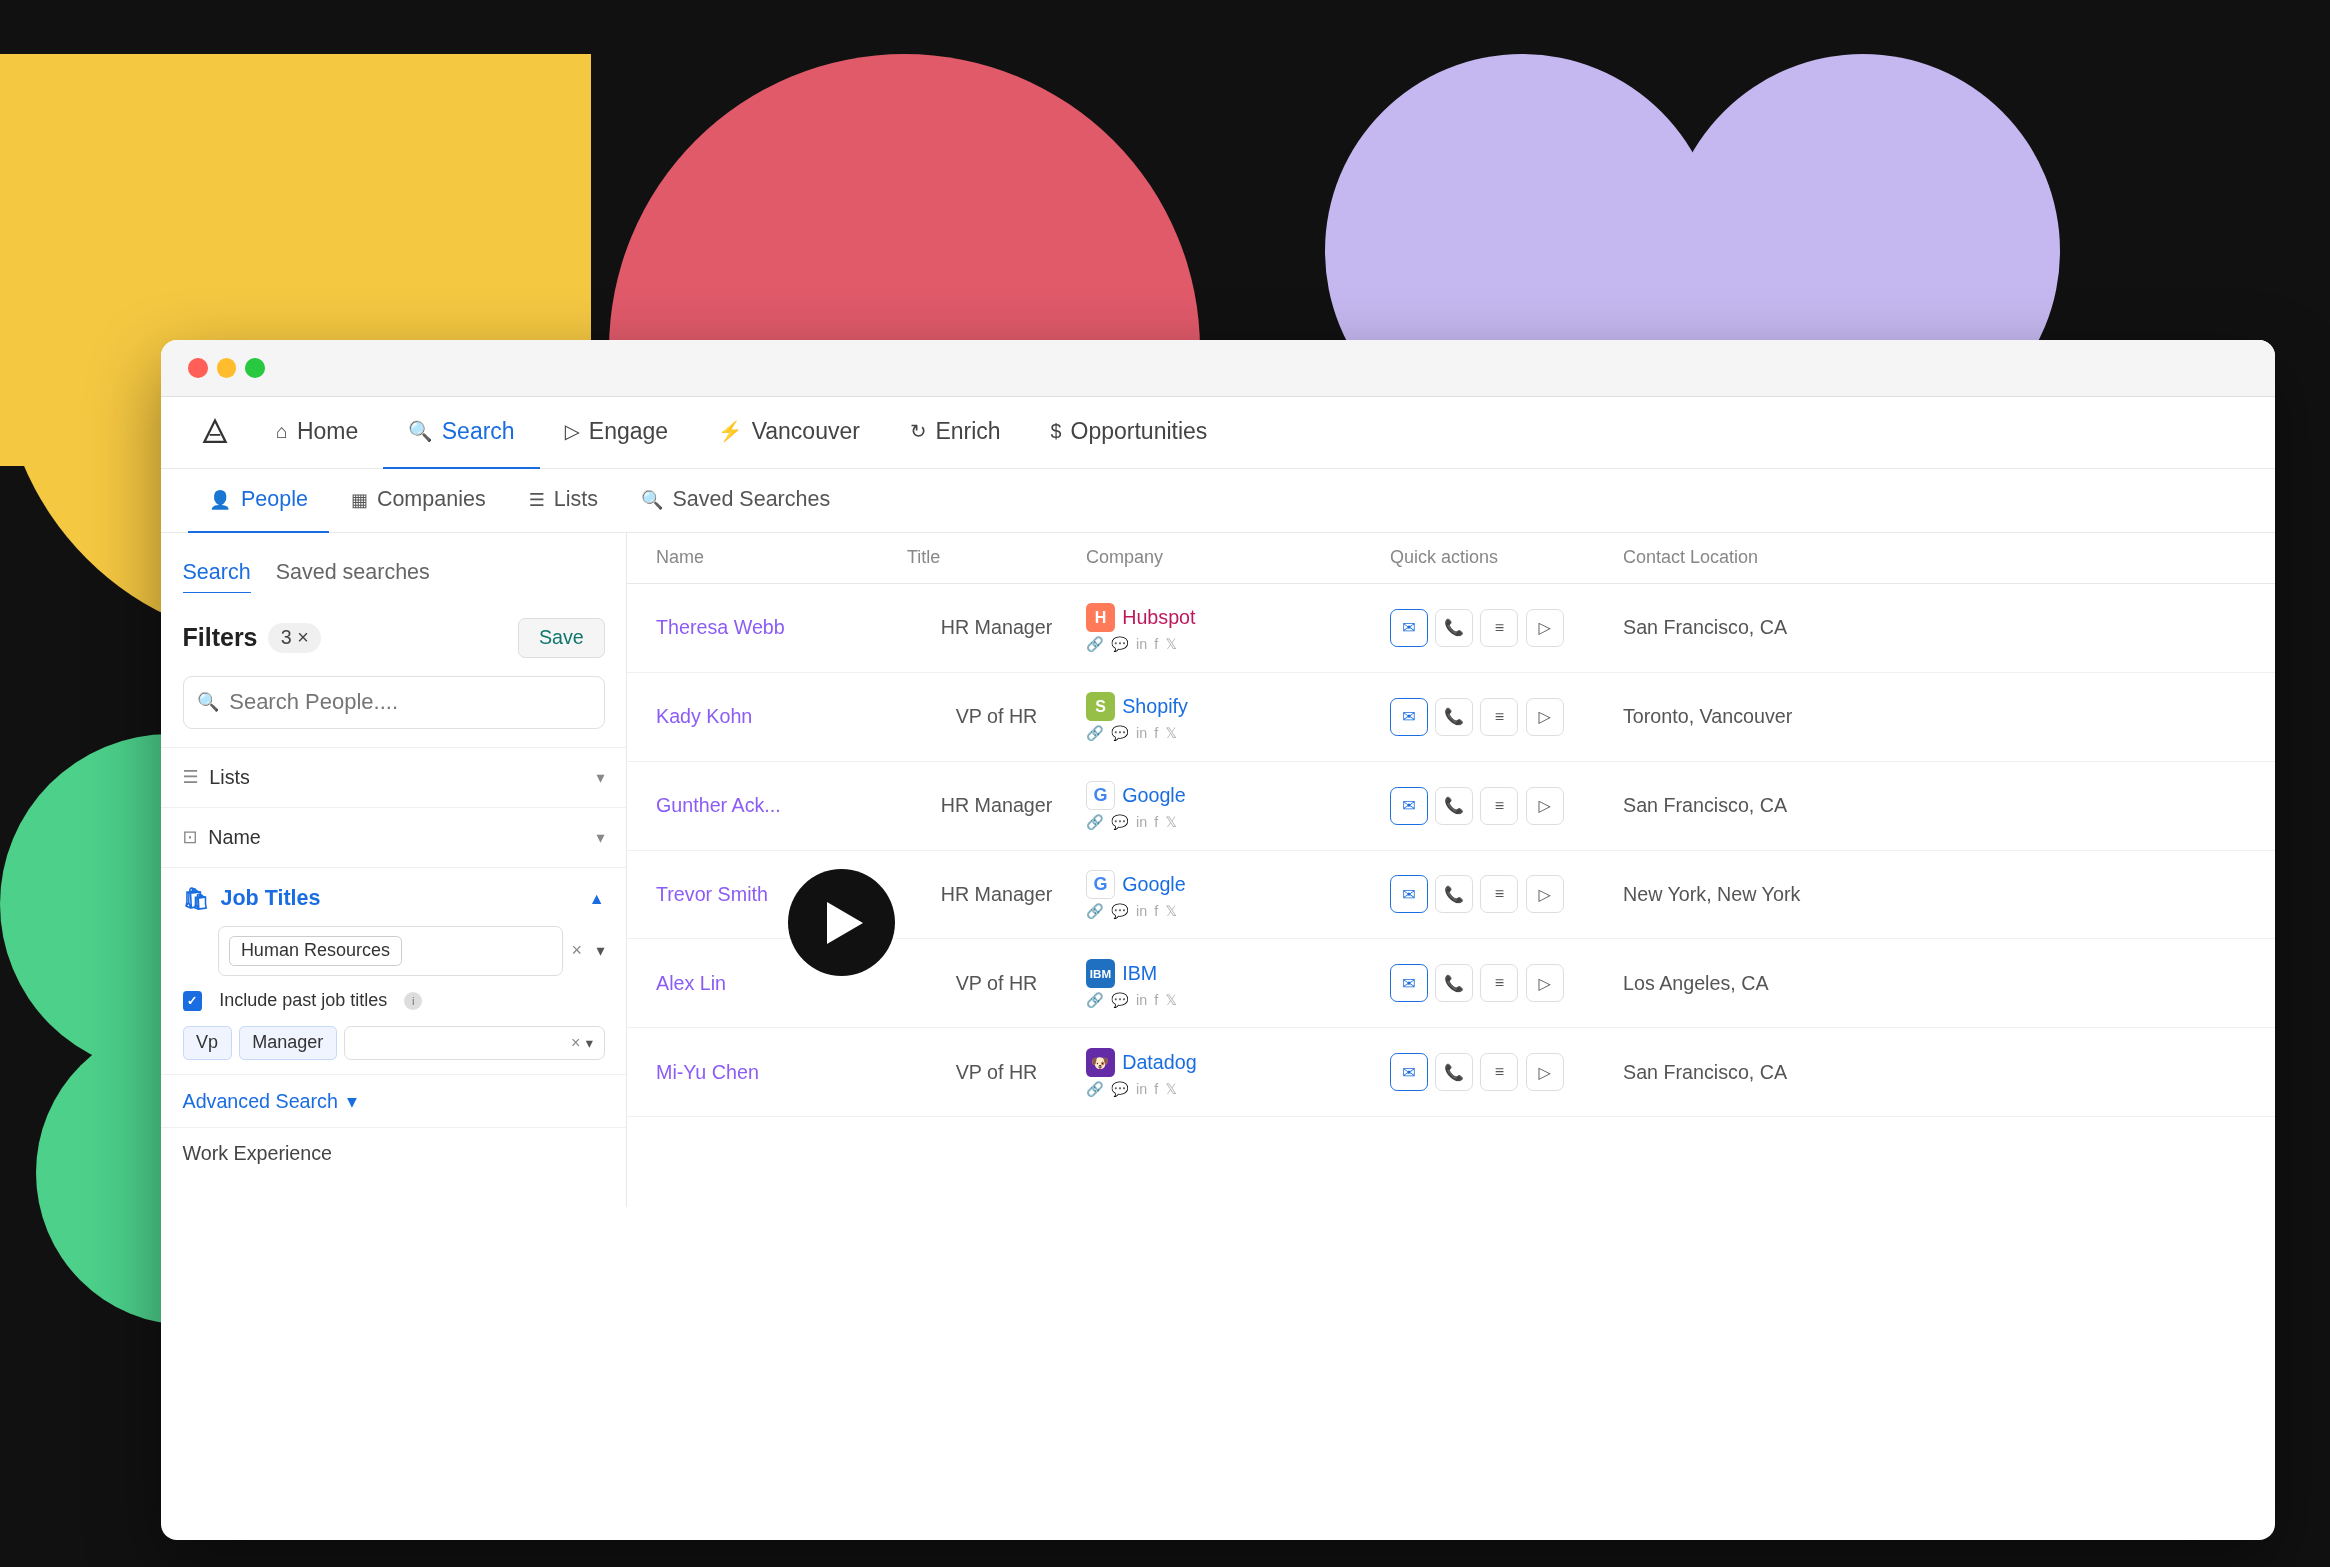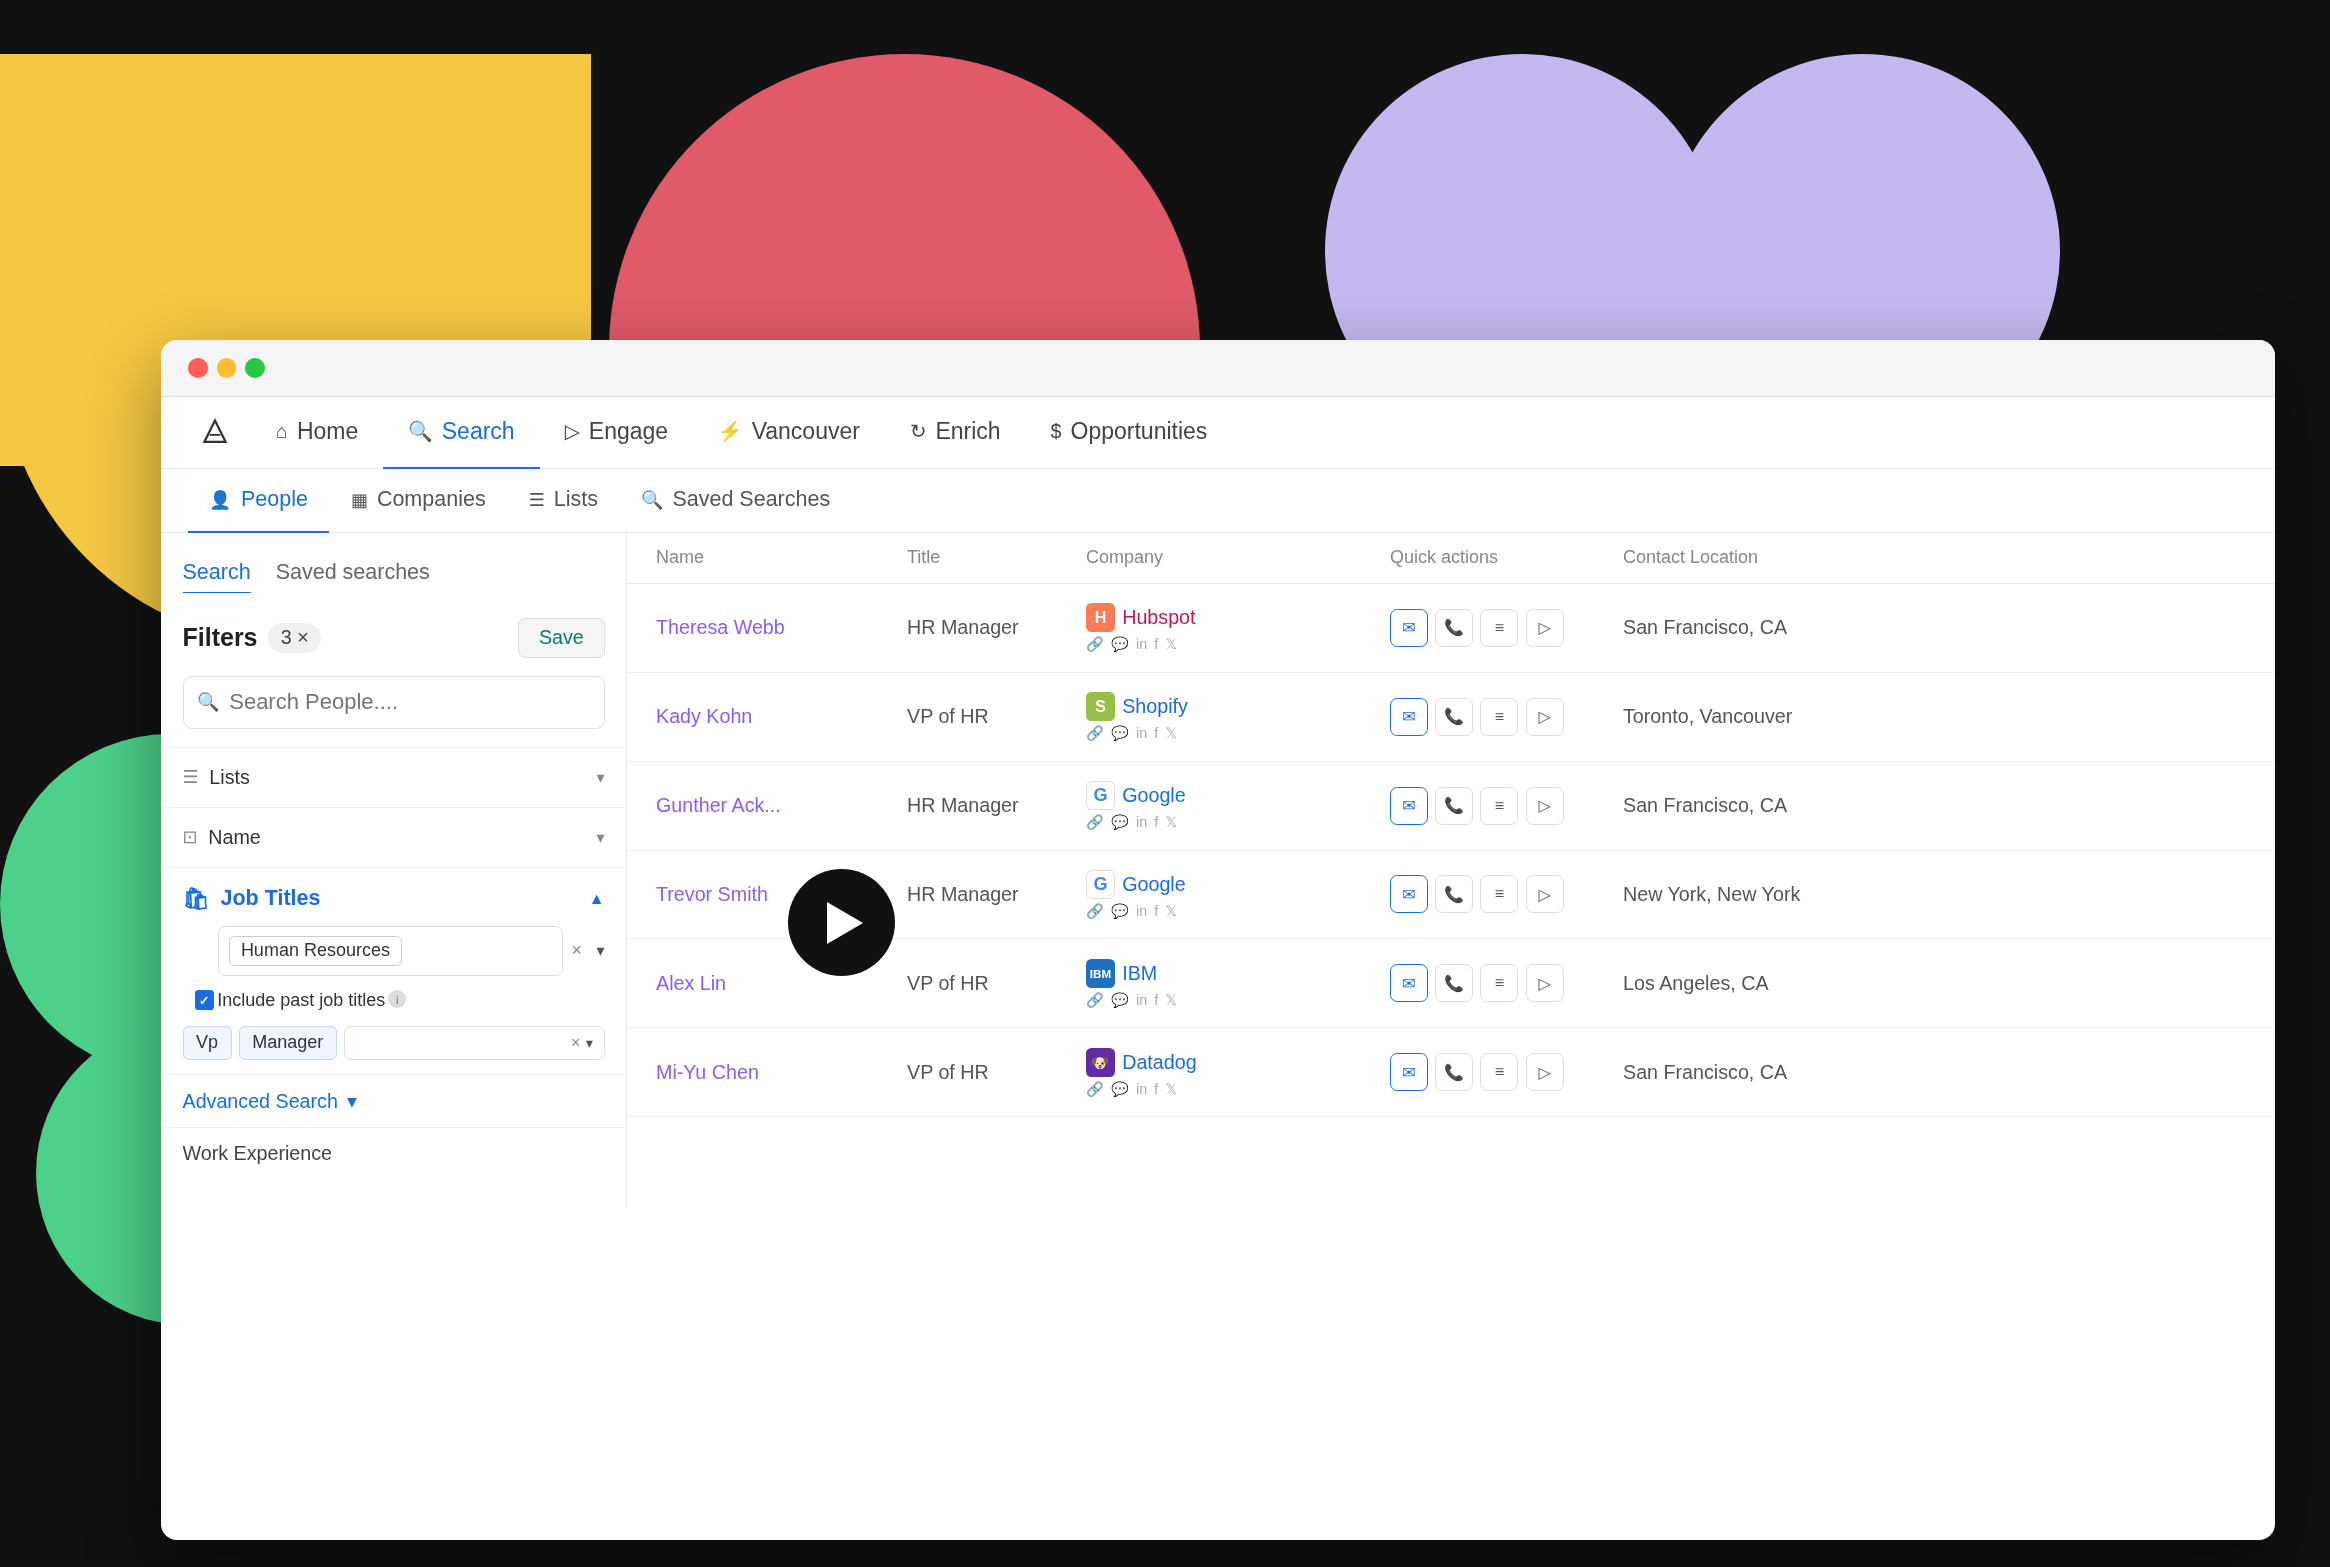--- a/index.html
+++ b/index.html
@@ -336,26 +336,25 @@
       margin-right: 5.4px;
     }
     .tag-dropdown-btn {
       color: #555;
       font-size: 16px;
       cursor: pointer;
     }
 
     .checkbox-row {
       display: flex;
-      align-items: flex-start;
-      gap: 3px;
+      align-items: center;
+      gap: 17px;
       padding: 0 21.5px 14.3px;
       font-size: 18px;
       color: #333;
-      margin-left: 12px;
     }
     .checkbox-blue {
       width: 19.7px; height: 19.7px;
       background: #1a6de0;
       border-radius: 3.6px;
       display: flex; align-items: center; justify-content: center;
       flex-shrink: 0;
     }
     .checkbox-blue::after {
       content: '✓';
@@ -438,20 +437,21 @@
 
     .person-name {
       width: 251px;
       color: #8b5cf6;
       font-weight: 500;
       cursor: pointer;
     }
     .person-title {
       width: 179px;
       color: #555;
+      text-align: center;
     }
     .person-company {
       width: 304px;
       display: flex;
       align-items: flex-start;
       flex-direction: column;
       gap: 3.6px;
     }
     .company-name {
       color: #be185d;

